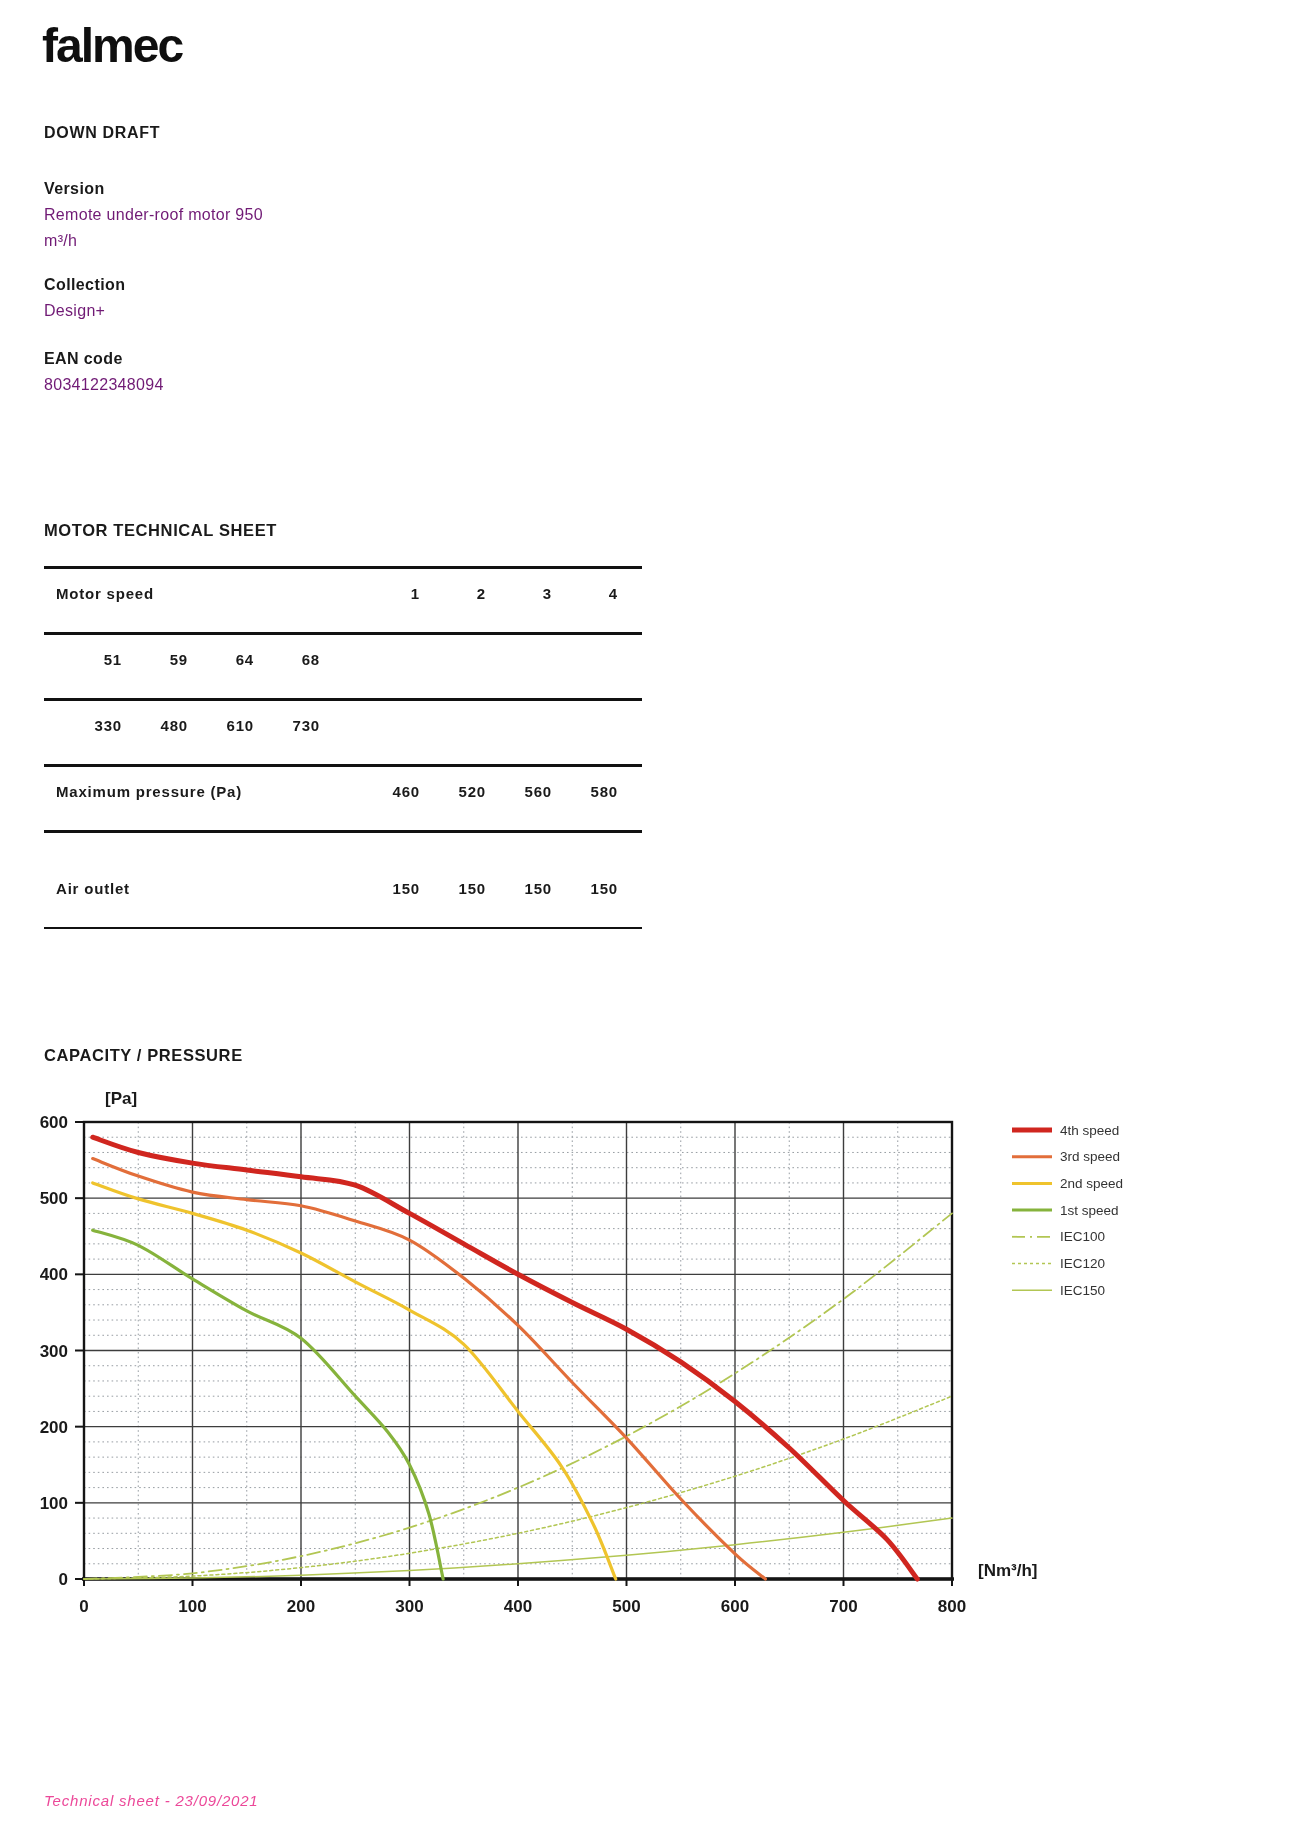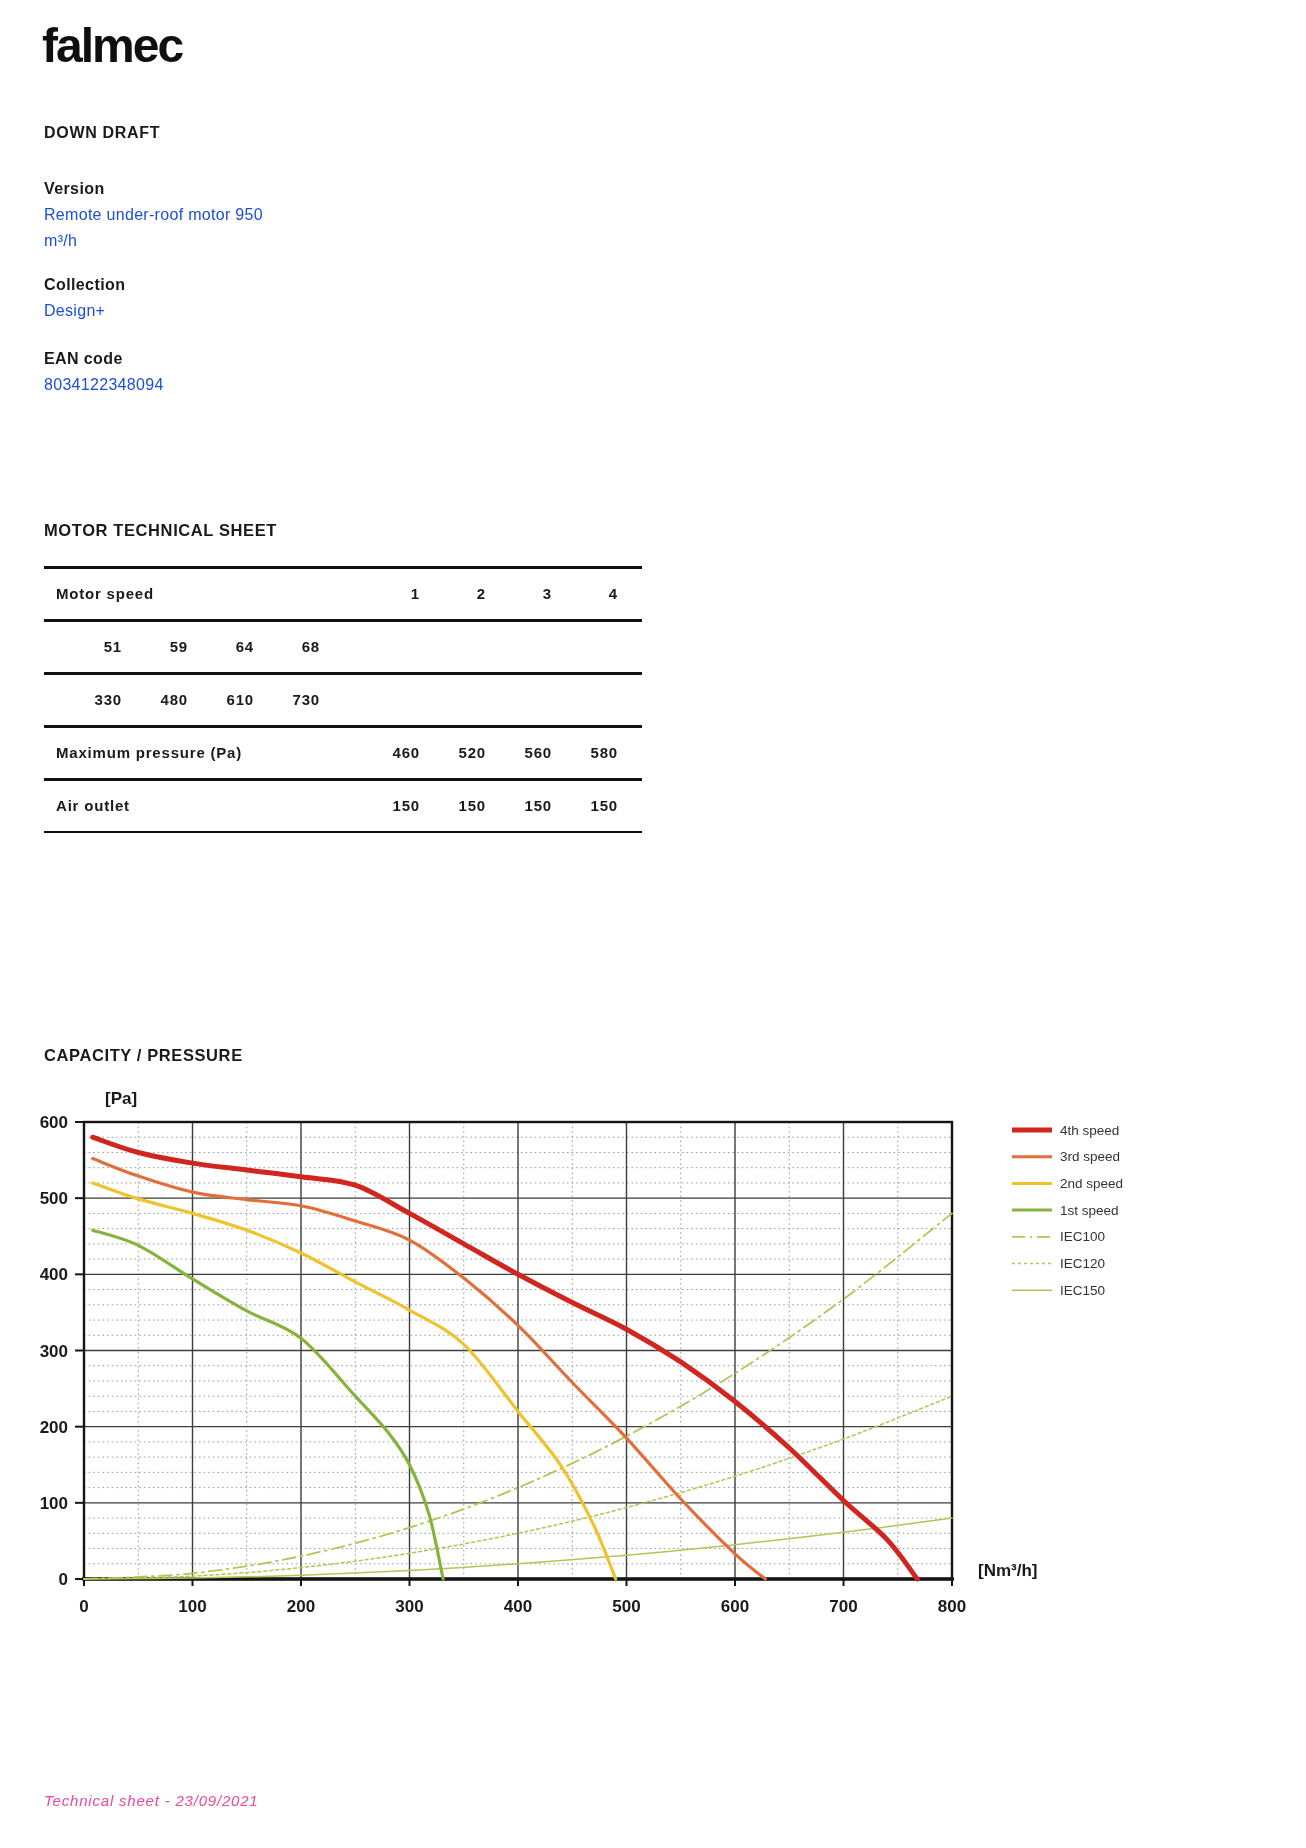--- a/index.html
+++ b/index.html
@@ -5,29 +5,29 @@
   html,body{margin:0;padding:0;}
   body{
     width:1306px;height:1848px;position:relative;background:#ffffff;
     font-family:"Liberation Sans",sans-serif;color:#1a1a1a;overflow:hidden;
   }
   .logo{position:absolute;left:42px;top:18px;font-size:48px;font-weight:bold;
         letter-spacing:-2px;color:#0f0f0f;}
   .product-title{position:absolute;left:44px;top:124px;font-size:16px;font-weight:bold;letter-spacing:.7px;}
   .field{position:absolute;left:44px;}
   .flabel{font-size:16px;font-weight:bold;letter-spacing:.4px;line-height:26px;}
-  .fvalue{font-size:16px;font-weight:normal;letter-spacing:.3px;line-height:26px;color:#1d4ed8;}
+  .fvalue{font-size:16px;font-weight:normal;letter-spacing:.3px;line-height:26px;color:#701a75;}
   #f-version{top:176px;}
   #f-version .fvalue{width:250px;}
   #f-collection{top:272px;}
   #f-ean{top:346px;}
   .section-title{position:absolute;left:44px;top:521px;font-size:16.5px;font-weight:bold;letter-spacing:.6px;}
   .mtable{position:absolute;left:44px;top:566px;width:598px;border-top:3.5px solid #111;}
-  .trow{display:flex;align-items:flex-start;border-bottom:3px solid #111;padding:13px 24px 13px 12px;box-sizing:border-box;}
-  .trow:last-child{border-bottom:2.5px solid #111;}
+  .trow{display:flex;align-items:flex-start;border-bottom:3px solid #111;padding:13px 24px 26px 12px;box-sizing:border-box;}
+  .trow:last-child{border-bottom:2.5px solid #111;margin-top:31px;}
   .tlabel{flex:1;font-weight:bold;font-size:15px;letter-spacing:.8px;line-height:24px;}
   .tlabel .sub{font-weight:bold;}
   .tval{width:66px;text-align:right;font-weight:bold;font-size:15px;letter-spacing:.8px;line-height:24px;}
   .chart-title{position:absolute;left:44px;top:1046px;font-size:16.5px;font-weight:bold;letter-spacing:.6px;}
   #chart{position:absolute;left:30px;top:1088px;}
   .footer{position:absolute;left:44px;top:1792px;font-style:italic;font-size:15px;
           color:#ec4899;letter-spacing:.8px;}
 </style>
 </head>
 <body>

